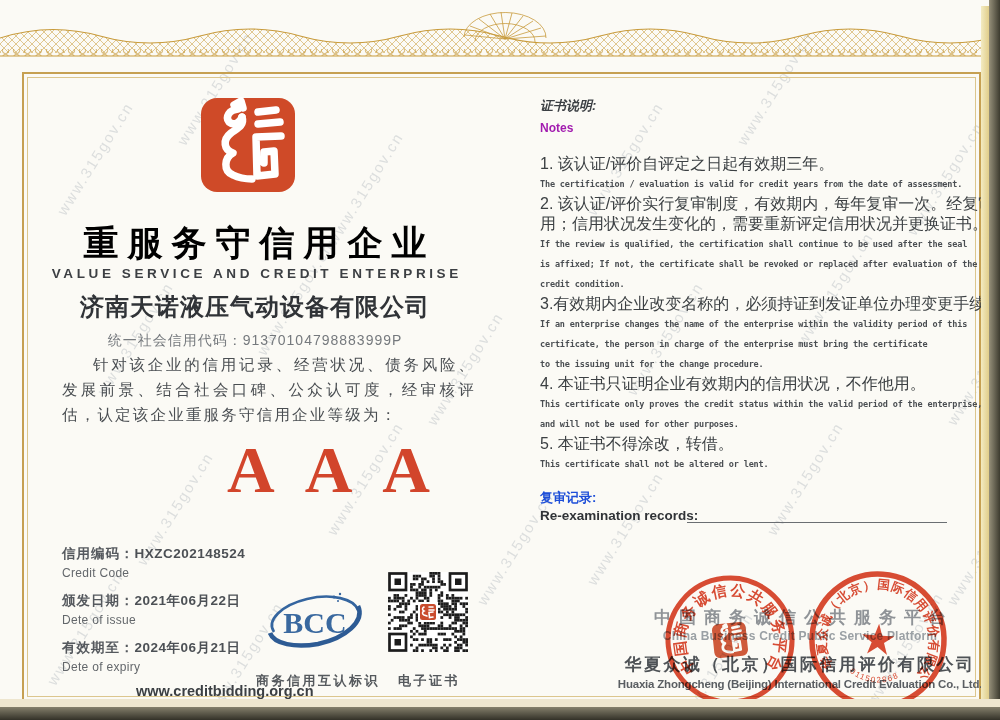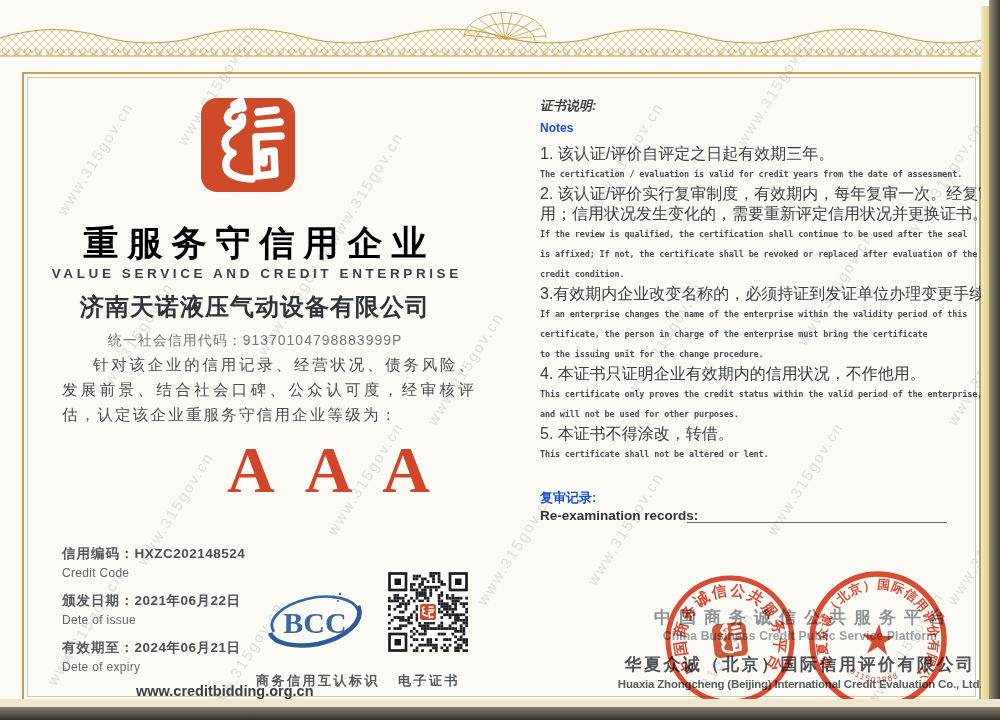--- a/index.html
+++ b/index.html
@@ -52,21 +52,21 @@
 
   .bcc-wrap{position:absolute;left:262px;top:586px;}
   .qr-wrap{position:absolute;left:388px;top:572px;}
   .mark-label{position:absolute;top:672px;font-size:13px;font-weight:bold;color:#55595d;letter-spacing:2.5px;}
   .lbl-mutual{left:256px;}
   .lbl-ecert{left:398px;}
 
   
   .notes{position:absolute;left:540px;top:96px;width:442px;}
   .notes .hz{font-size:13px;font-weight:bold;color:#3b3f43;line-height:20px;margin-bottom:2px;font-style:italic;}
-  .notes .he{font-size:12px;font-weight:bold;color:#1d4ed8;line-height:20px;margin-bottom:6px;}
+  .notes .he{font-size:12px;font-weight:bold;color:#a21caf;line-height:20px;margin-bottom:16px;}
   .notes .nz{font-size:16px;font-weight:500;color:#3c4043;line-height:20px;white-space:nowrap;}
   .notes .ne{font-family:"DejaVu Sans Mono",monospace;font-size:8.5px;font-weight:600;color:#4a4e52;
              line-height:20px;letter-spacing:-0.15px;white-space:nowrap;}
 
   .review{position:absolute;left:540px;top:489px;}
   .review .rz{font-size:13px;font-weight:bold;color:#1d4ed8;line-height:18px;}
   .review .re{font-size:13.5px;font-weight:bold;color:#303337;line-height:18px;}
   .review-line{position:absolute;left:687px;top:522px;width:260px;height:1px;background:#6a6e72;}
   .plat-zh{position:absolute;left:600px;top:606px;width:430px;font-size:17px;font-weight:600;color:#8f9397;
            letter-spacing:8px;text-indent:8px;text-align:center;width:400px;}

